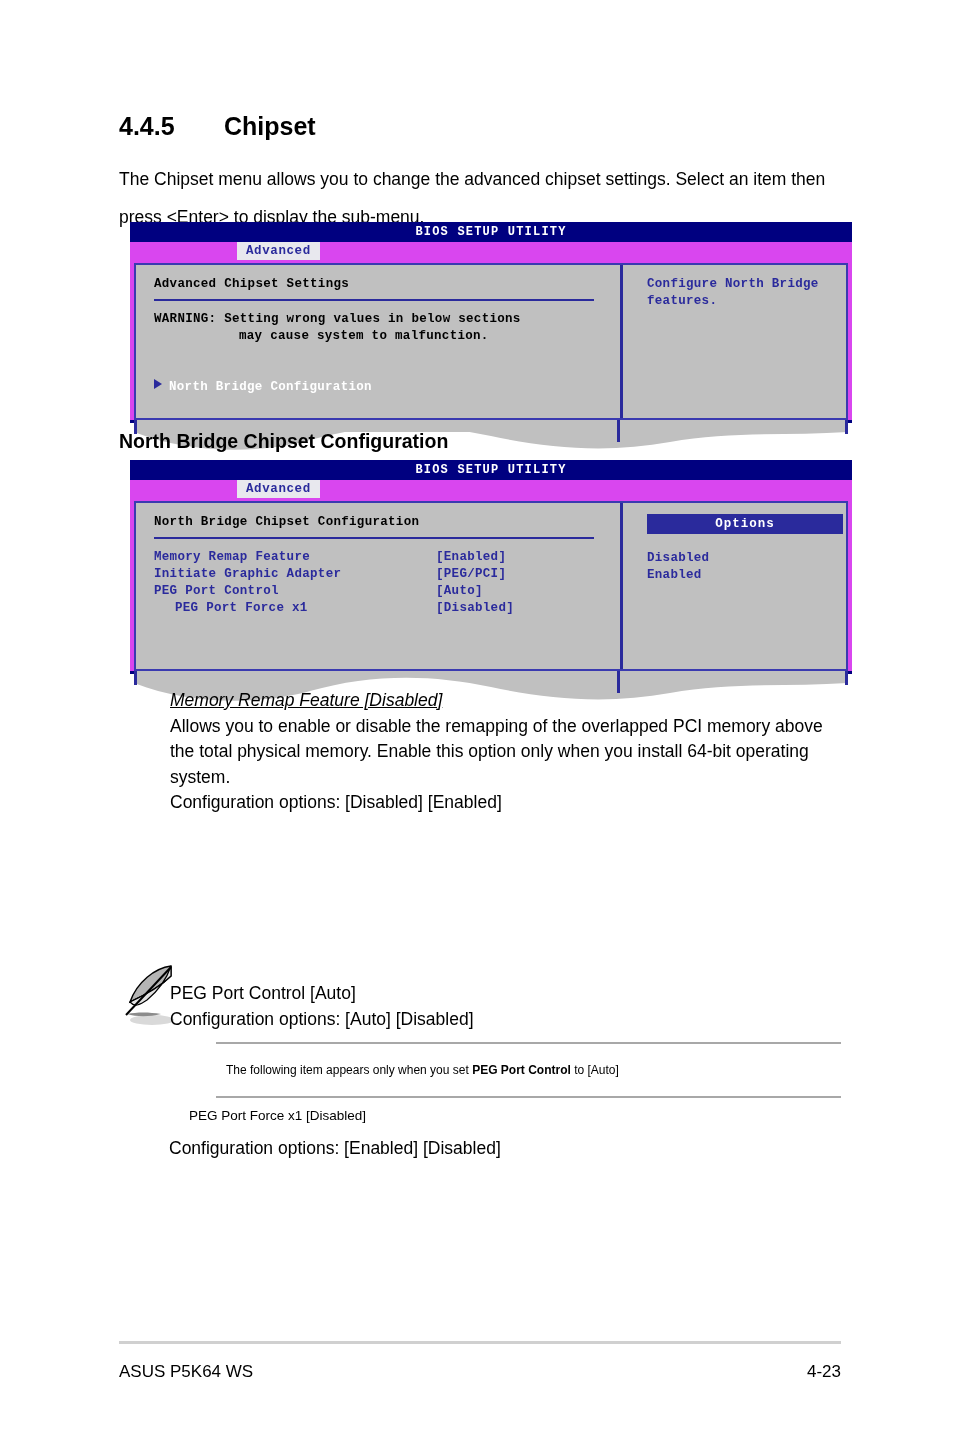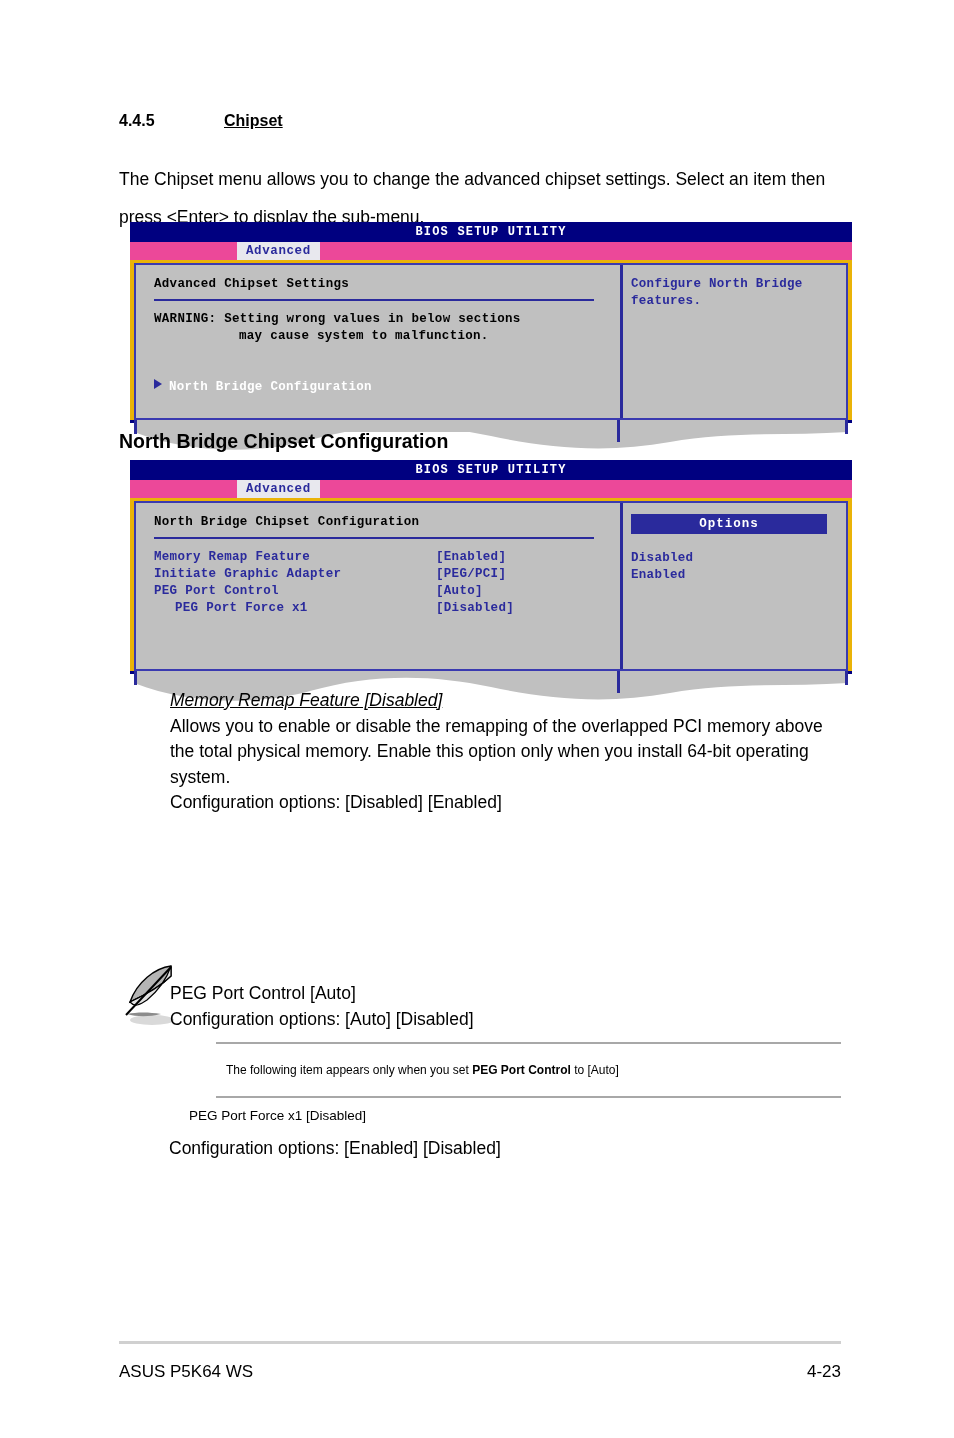--- a/index.html
+++ b/index.html
@@ -9,21 +9,21 @@
     font-family:"Liberation Sans", sans-serif;
     color:#000;
     position:relative;
     overflow:hidden;
   }
   .page { position:absolute; inset:0; }
 
   
   .sec-head {
     position:absolute; left:119px; top:112px;
-    font-size:16px; font-weight:bold; letter-spacing:0px;text-decoration:underline;
+    font-size:25px; font-weight:bold; letter-spacing:0px;
   }
   .sec-head .num { display:inline-block; width:105px; }
 
   .intro {
     position:absolute; left:119px; top:160px; width:715px;
     font-size:17.5px; line-height:38px;
   }
 
   .sub-head {
     position:absolute; left:119px; top:430px;
@@ -33,44 +33,44 @@
   
   .bios { position:absolute; left:130px; width:722px; }
   .bios-titlebar {
     height:20px; background:#000080; position:relative;
   }
   .bios-title {
     color:#ffffff; font-family:"Liberation Mono", monospace;
     font-size:12px; font-weight:bold; letter-spacing:1.2px;
     text-align:center; line-height:20px;
   }
-  .bios-tabrow { height:18px; background:#ec4899; position:relative; }
+  .bios-tabrow { height:18px; background:#d946ef; position:relative; }
   .bios-tab {
     position:absolute; left:107px; top:0; height:18px;
     background:#e8e8ee; color:#2a2a9c;
     font-family:"Liberation Mono", monospace;
     font-size:12.5px; font-weight:bold; letter-spacing:0.6px;
     padding:0 9px; line-height:18px;
   }
   .bios-body {
-    background:#eab308; padding:3px 4px 0 4px;
+    background:#d946ef; padding:3px 4px 0 4px;
     position:relative;
   }
   .bios-inner {
     display:flex; background:#c0c0c0;
     border:2px solid #3a3ab0;
     position:relative;
   }
   .pane-left {
     flex:0 0 484px; padding:11px 0 0 18px; position:relative;
     min-height:122px;
   }
   .pane-div { width:3px; background:#2a2a9c; }
   .pane-right {
-    flex:1; padding:11px 0 0 8px; position:relative;
+    flex:1; padding:11px 0 0 24px; position:relative;
   }
   .mono {
     font-family:"Liberation Mono", monospace;
     font-size:12.5px; line-height:17px; letter-spacing:0.3px;
   }
   .blk { color:#000000; font-weight:bold; }
   .blue { color:#2a2a9c; font-weight:bold; }
   .white { color:#ffffff; font-weight:bold; }
   .rule { height:2px; background:#2a2a9c; width:440px; margin:6px 0 10px 0; }
 

